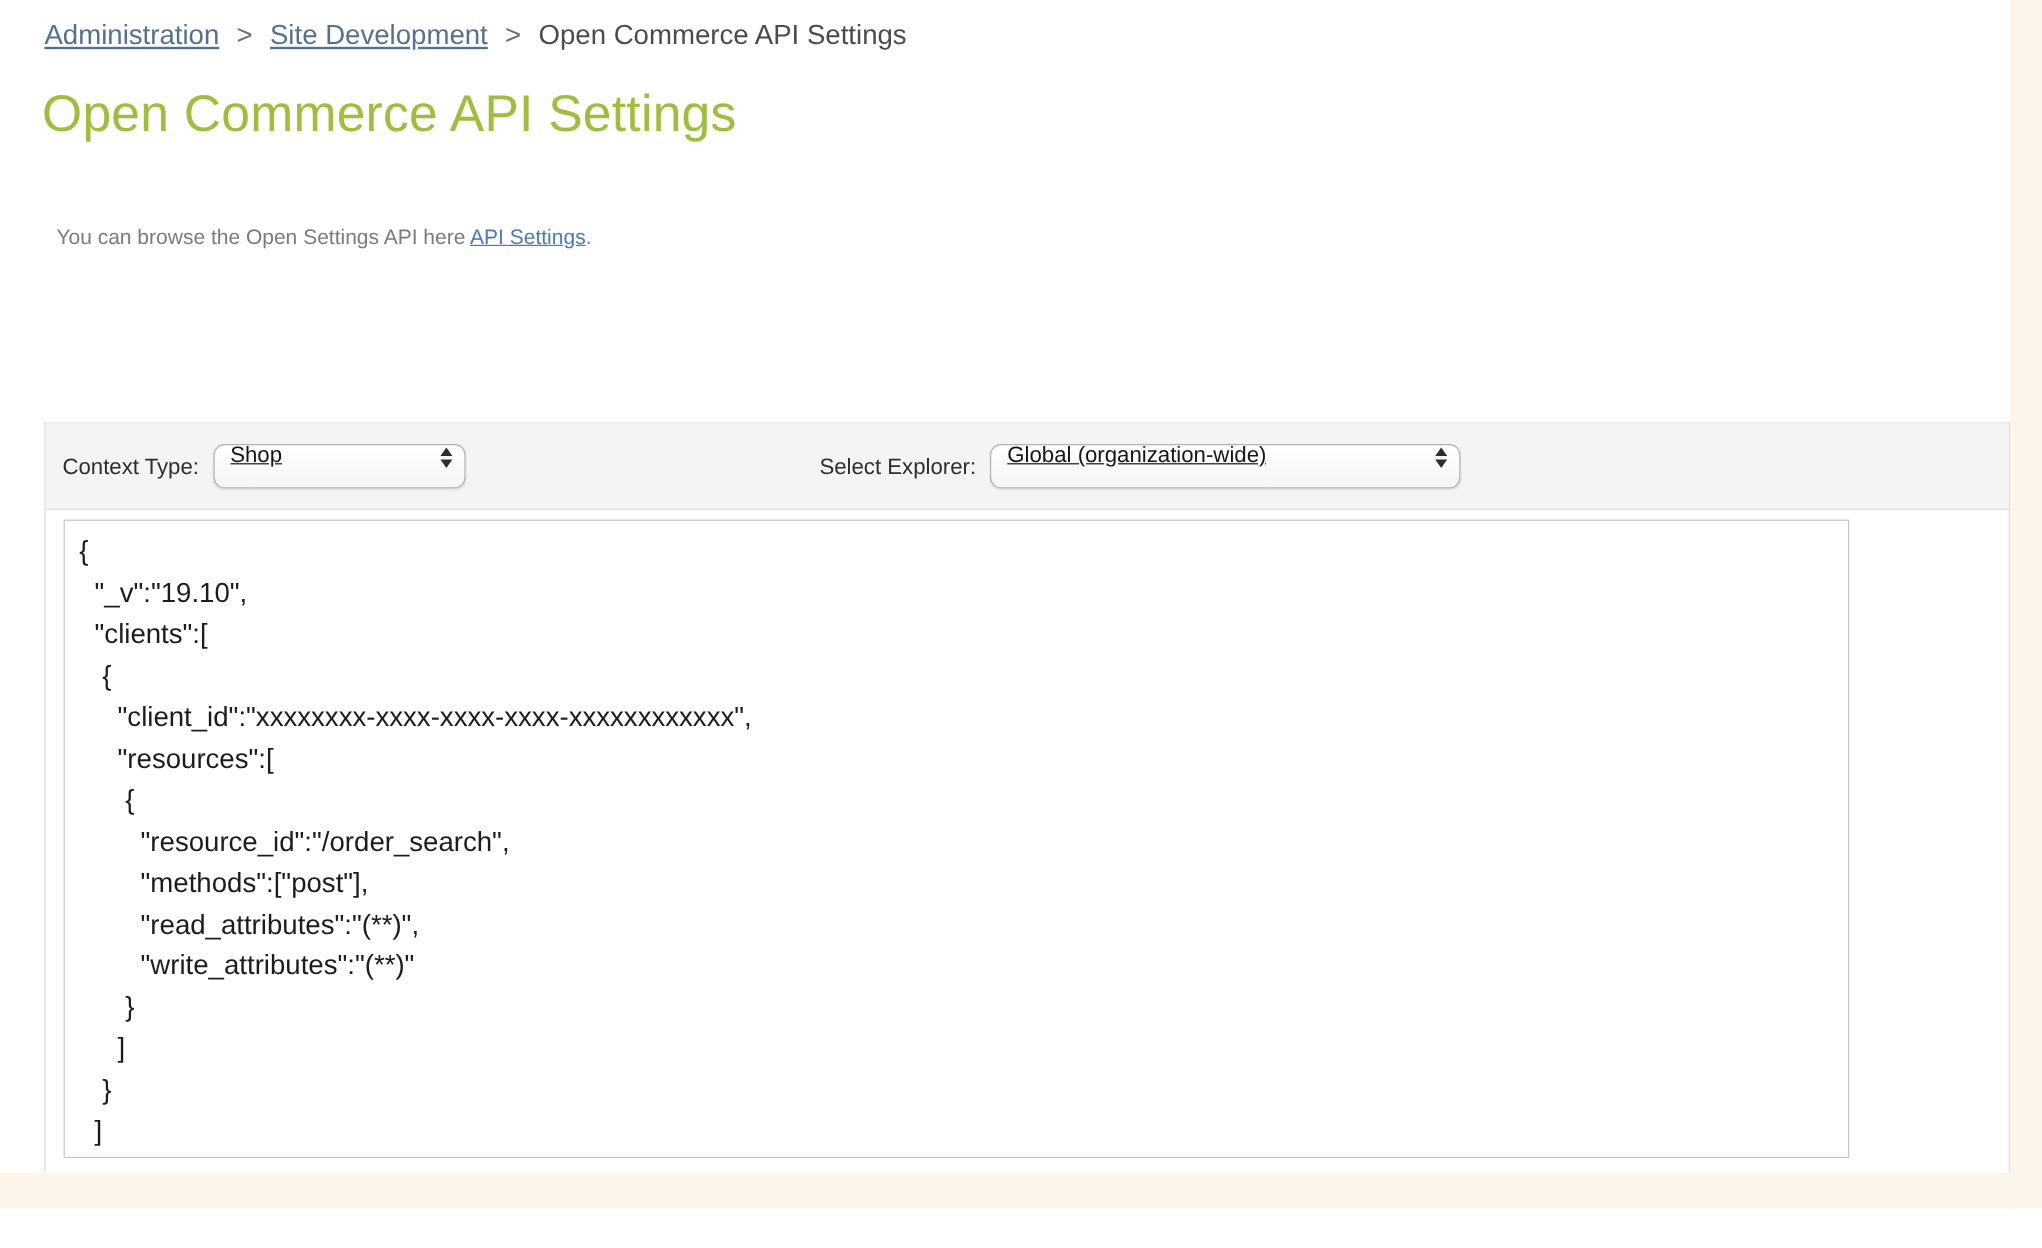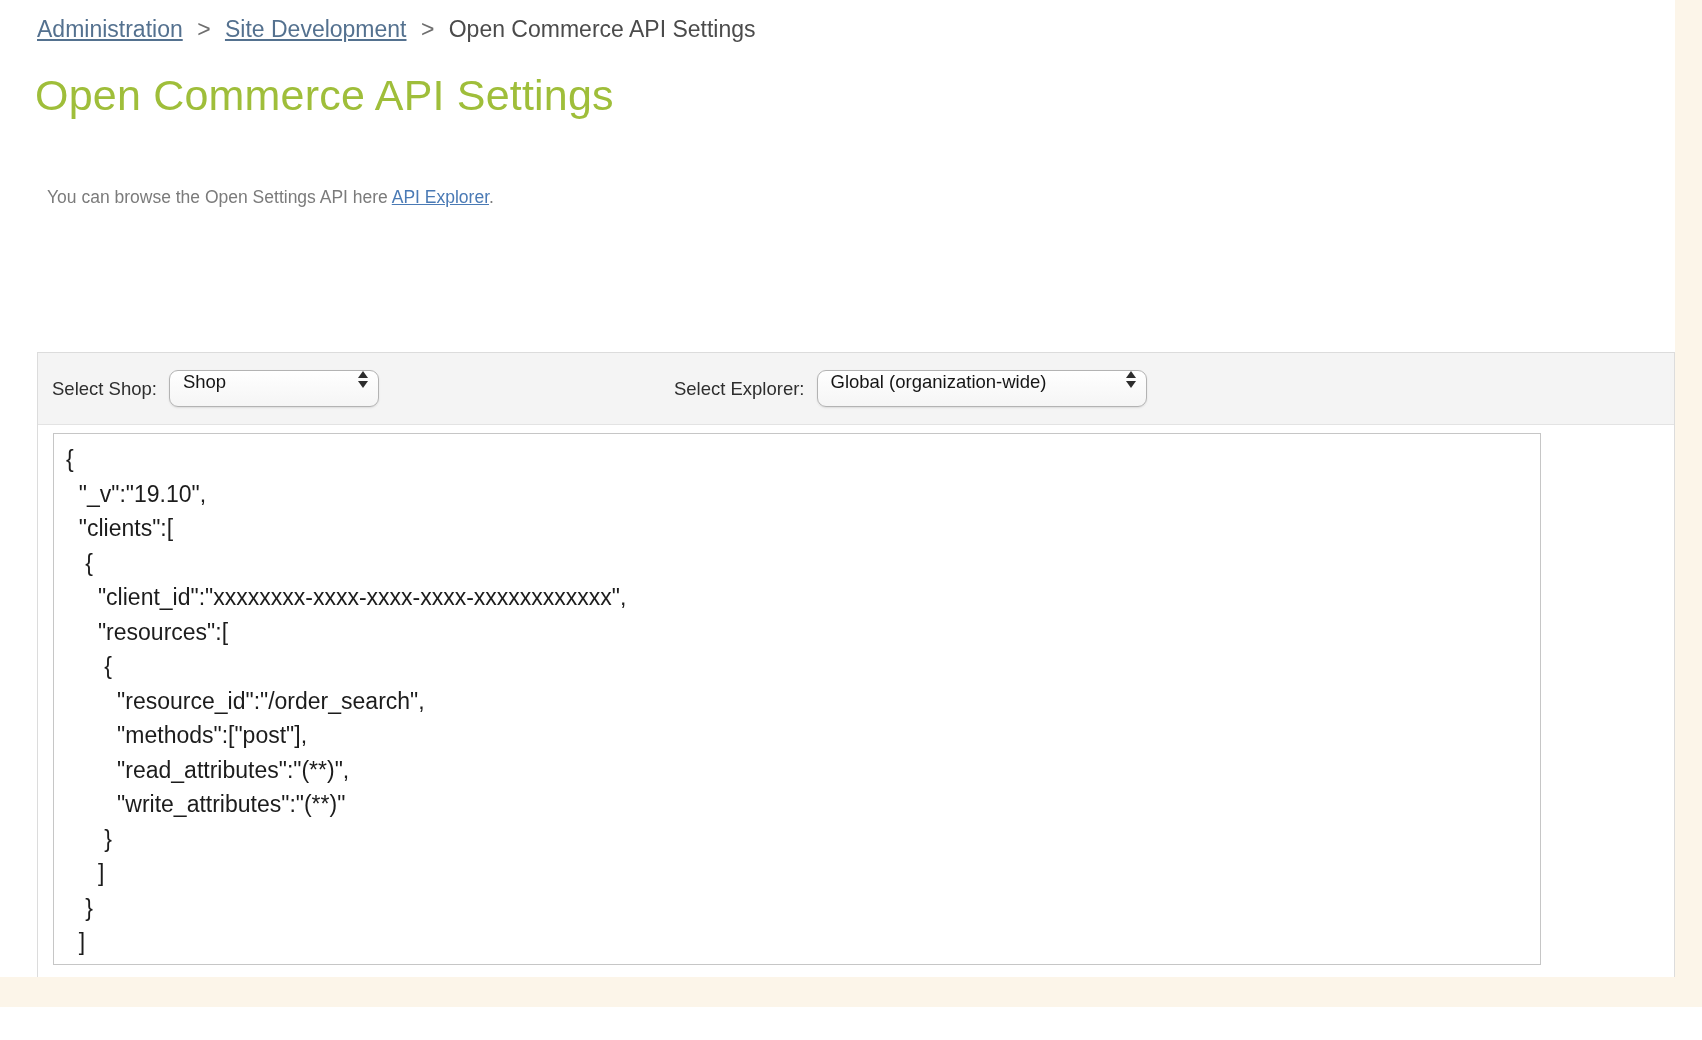--- a/index.html
+++ b/index.html
@@ -27,24 +27,24 @@
   .panel { position:absolute; left:37px; top:352px; width:1638px; height:625px;
            border:1px solid #dcdcdc; border-bottom:none; background:#ffffff; }
   .toolbar { height:72px; background:#f4f4f4; border-bottom:1px solid #e3e3e3;
              display:flex; align-items:center; padding:0 14px; }
   .tool-label { font-size:18.5px; color:#2e2e2e; white-space:nowrap; }
   .label-context { margin-left:295px; }
 
   .select { height:37px; background:linear-gradient(#ffffff,#f5f5f5);
             border:1px solid #b3b3b3; border-radius:9px;
             box-shadow:0 1px 2px rgba(0,0,0,0.10);
-            display:flex; align-items:flex-start; justify-content:space-between;
-            padding:0 10px 16px 13px; font-size:18.5px; color:#151515; cursor:pointer; }
+            display:flex; align-items:flex-end; justify-content:space-between;
+            padding:0 10px 16px 13px; font-size:18.5px; color:#151515; cursor:pointer;text-decoration:underline; }
   .select.type { width:210px; margin-left:12px; }
-  .select.context { width:330px; margin-left:12px; }
+  .select.context { width:392px; margin-left:12px; }
   .select .val { white-space:nowrap; overflow:hidden; }
   .stepper { display:flex; flex-direction:column; gap:3px; margin-left:10px; flex:0 0 auto; }
   .stepper .up   { width:0; height:0; border-left:5.5px solid transparent; border-right:5.5px solid transparent; border-bottom:7px solid #2d2d2d; }
   .stepper .down { width:0; height:0; border-left:5.5px solid transparent; border-right:5.5px solid transparent; border-top:7px solid #2d2d2d; }
 
   .editor-wrap { padding:8px 0 0 15px; }
   textarea.json { display:block; width:1488px; height:532px;
                   border:1px solid #c6c6c6; background:#ffffff;
                   font-family:"Liberation Sans",sans-serif; font-size:23px; line-height:34.5px;
                   color:#1c1c1c; padding:8px 14px 0 12px; resize:none; overflow:hidden; outline:none;
@@ -63,27 +63,27 @@
     <span class="sep">&gt;</span>
     <a>Site Development</a>
     <span class="sep">&gt;</span>
     <span>Open Commerce API Settings</span>
   </div>
 
   <h1 class="page-title">Open Commerce API Settings</h1>
 
   <div class="desc">
     <div class="line">
-      <span>You can browse the Open Settings API here </span><a>API Explorer</a><span>.</span>
+      <span>You can browse the Open Settings API here </span><a>API Settings</a><span>.</span>
     </div>
   </div>
 
   <div class="panel">
     <div class="toolbar">
-      <span class="tool-label">Select Shop:</span>
+      <span class="tool-label">Context Type:</span>
       <div class="select type">
         <span class="val">Shop</span>
         <span class="stepper">
             <span class="up"></span>
             <span class="down"></span>
           </span>
       </div>
       <span class="tool-label label-context">Select Explorer:</span>
       <div class="select context">
         <span class="val">Global (organization-wide)</span>

